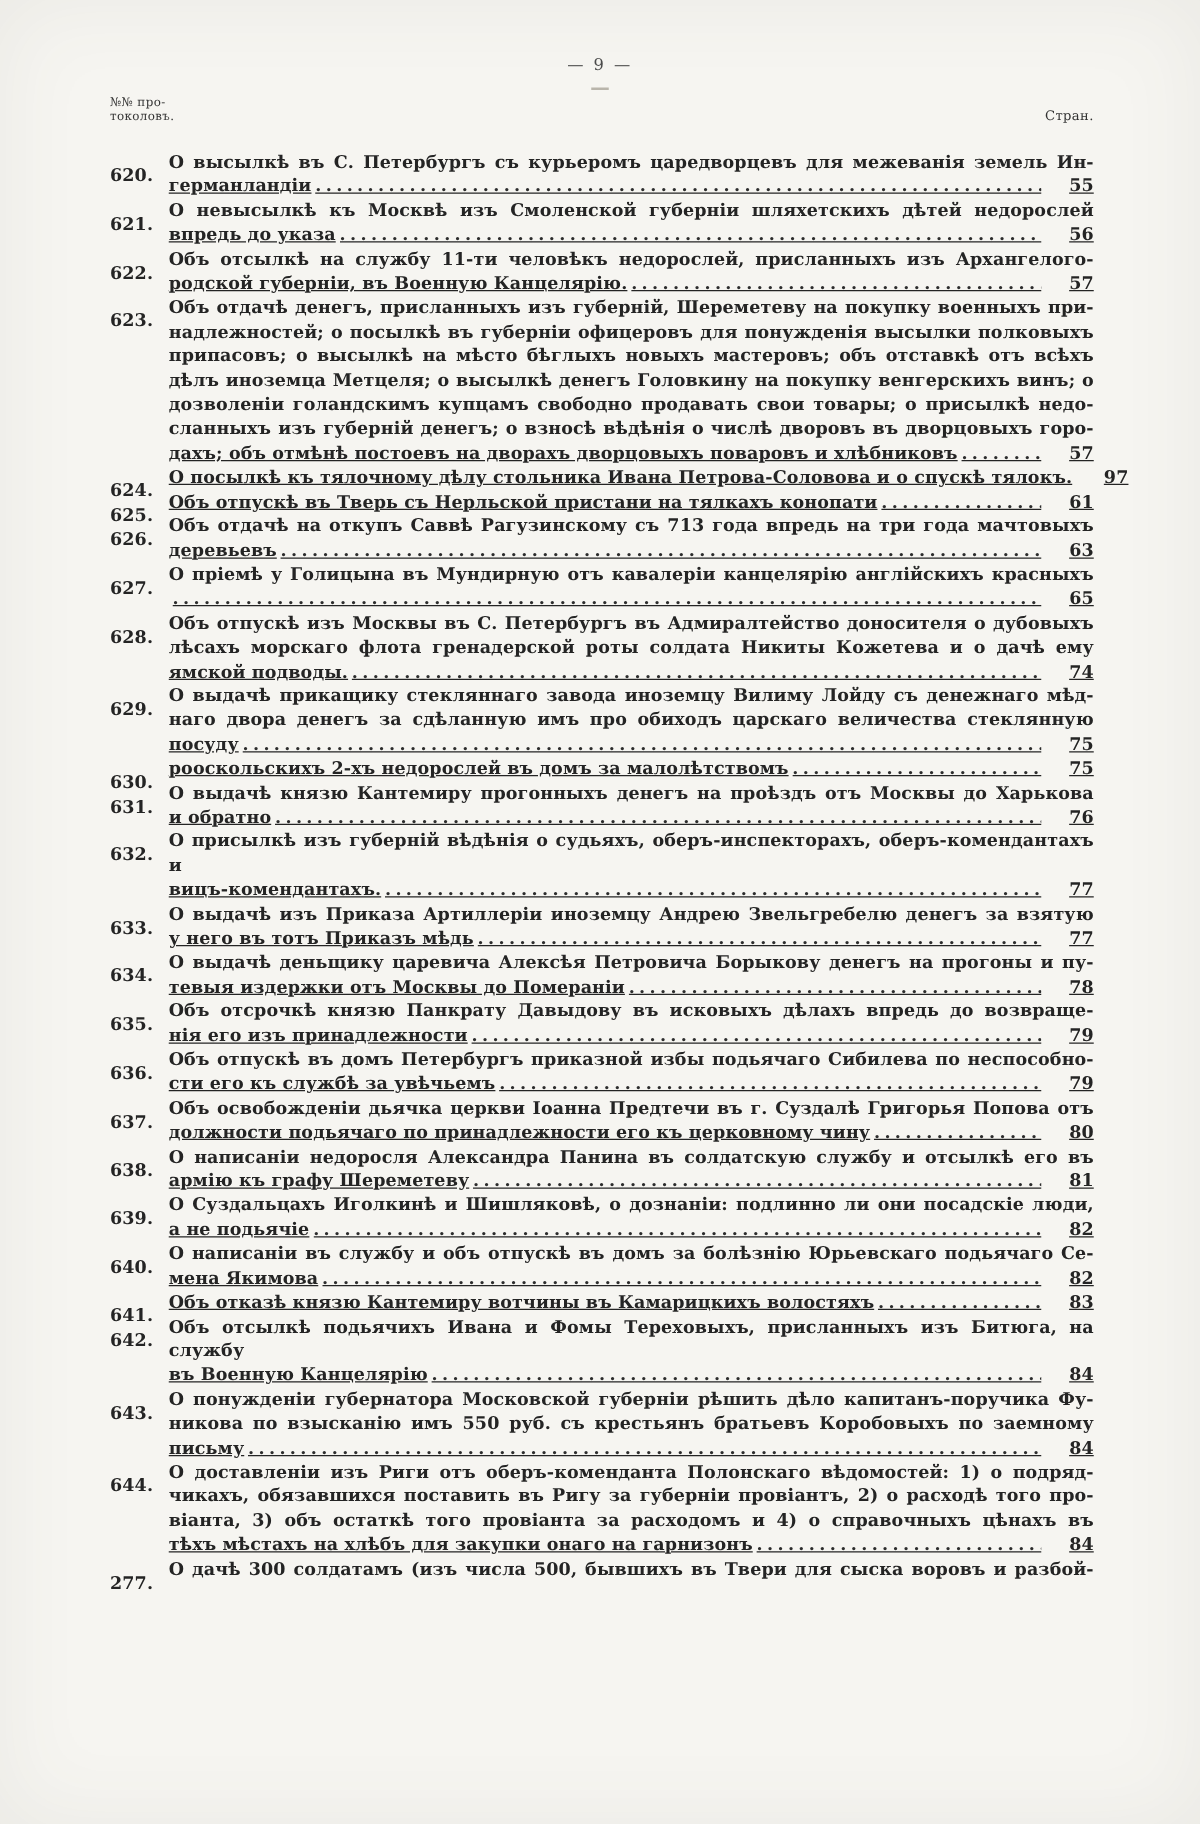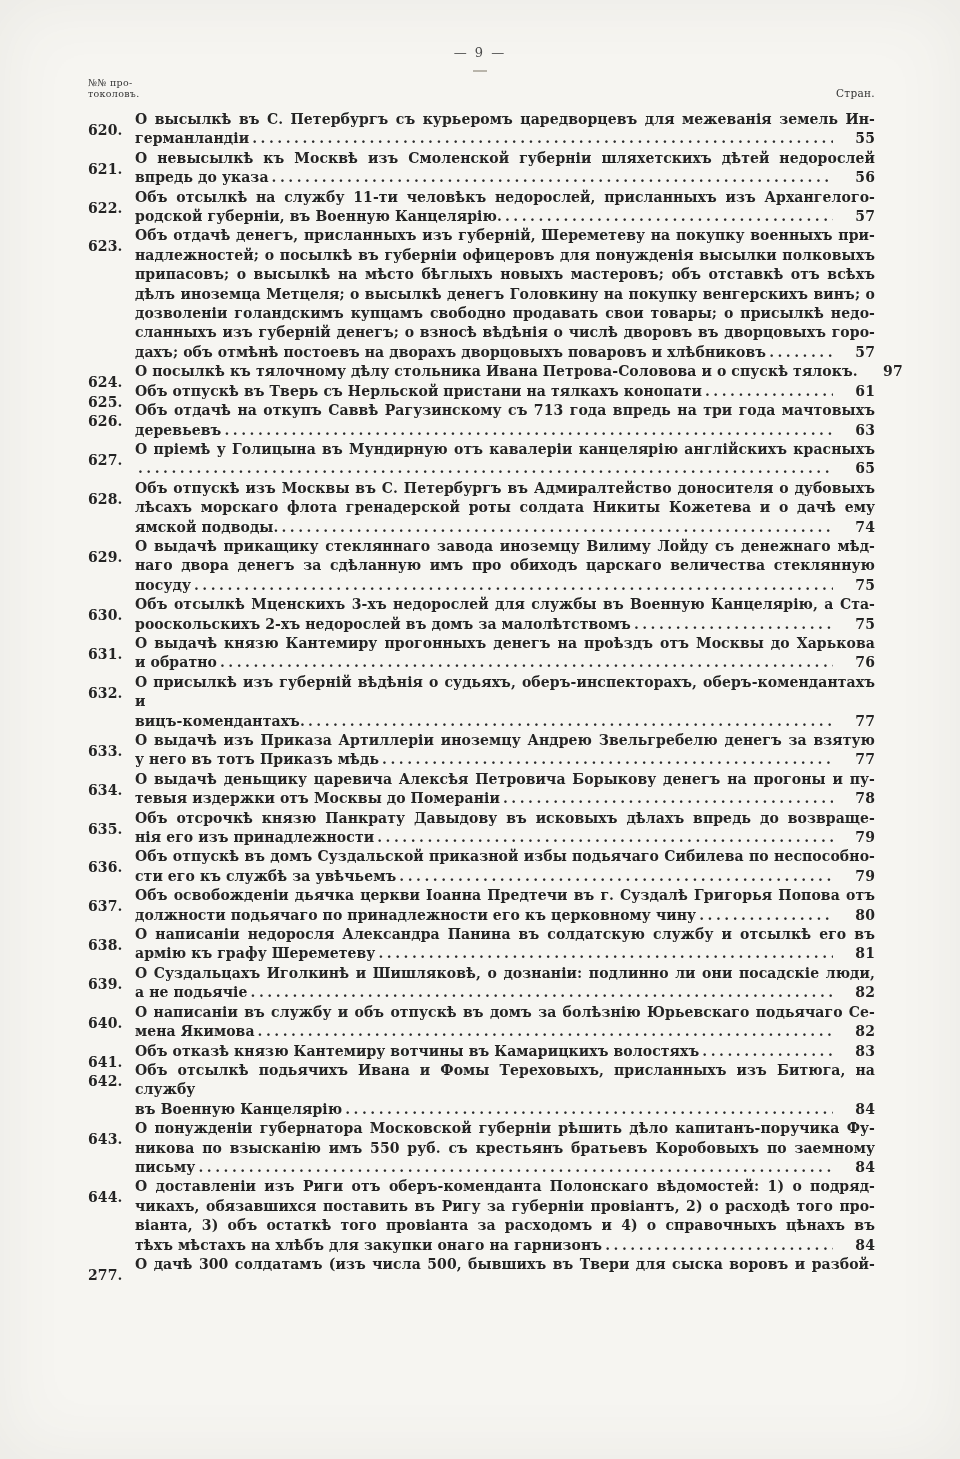--- a/index.html
+++ b/index.html
@@ -32,21 +32,21 @@
   .ornament {
     width: 14px;
     height: 2px;
     background: #b9b5ab;
     margin: 8px auto 0 auto;
   }
   .labels {
     display: flex;
     justify-content: space-between;
     align-items: flex-end;
-    margin: 6px 0 11px 0;
+    margin: 6px 0 22px 0;
   }
   .llabel {
     font-size: 9.5px;
     line-height: 10.5px;
     color: #333;
     letter-spacing: 0.3px;
   }
   .rlabel {
     font-size: 10.5px;
     line-height: 12px;
@@ -72,20 +72,21 @@
     white-space: nowrap;
   }
   .jline {
     text-align: justify;
     text-align-last: justify;
     white-space: normal;
   }
   .lastline {
     display: flex;
     align-items: flex-end;
+    text-decoration: underline;
   }
   .ltext {
     flex: 0 0 auto;
     white-space: pre;
   }
   .dots {
     flex: 1 1 0;
     min-width: 0;
     overflow: hidden;
     white-space: nowrap;
@@ -240,21 +241,20 @@
               <span class="ltext">посуду</span>
               <span class="dots"></span>
               <span class="pg">75</span>
             </div>
           </div>
   </div>
 
   <div class="entry">
     <span class="num">630.</span>
     <div class="body">
-            <div class="jline">Объ отсылкѣ Мценскихъ 3-хъ недорослей для службы въ Военную Канцелярію, а Ста-</div>
             <div class="lastline">
               <span class="ltext">рооскольскихъ 2-хъ недорослей въ домъ за малолѣтствомъ</span>
               <span class="dots"></span>
               <span class="pg">75</span>
             </div>
           </div>
   </div>
 
   <div class="entry">
     <span class="num">631.</span>
@@ -312,21 +312,21 @@
               <span class="ltext">нія его изъ принадлежности</span>
               <span class="dots"></span>
               <span class="pg">79</span>
             </div>
           </div>
   </div>
 
   <div class="entry">
     <span class="num">636.</span>
     <div class="body">
-            <div class="jline">Объ отпускѣ въ домъ Суздальской приказной избы подьячаго Сибилева по неспособно-</div>
+            <div class="jline">Объ отпускѣ въ домъ Петербургъ приказной избы подьячаго Сибилева по неспособно-</div>
             <div class="lastline">
               <span class="ltext">сти его къ службѣ за увѣчьемъ</span>
               <span class="dots"></span>
               <span class="pg">79</span>
             </div>
           </div>
   </div>
 
   <div class="entry">
     <span class="num">637.</span>

